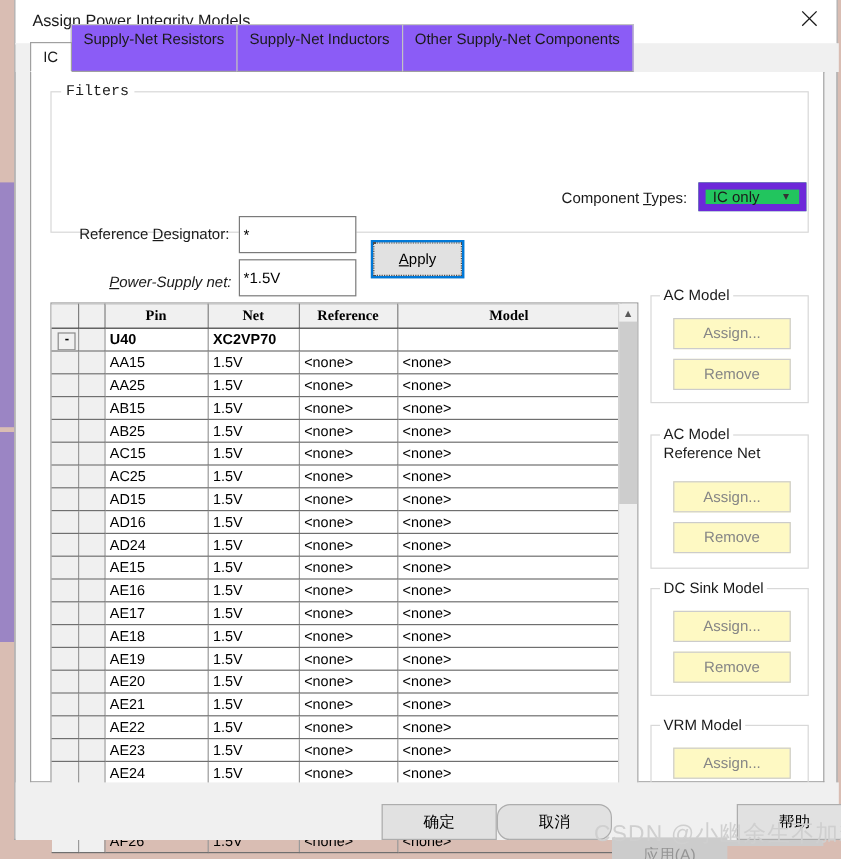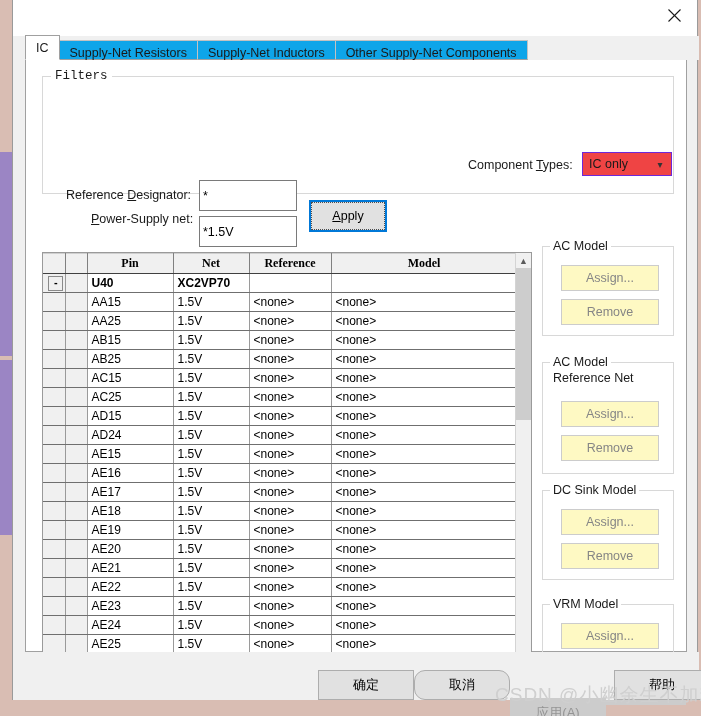--- a/index.html
+++ b/index.html
@@ -43,23 +43,23 @@
     position:absolute;left:0;top:36px;width:686px;height:24px;
     background:#f0f0f0;
   }
   .tabs{
     position:absolute;left:12px;top:36px;height:25px;
     display:flex;align-items:flex-end;
     border-bottom:1px solid #a0a0a0;
     width:662px;box-sizing:border-box;
   }
   .tab{
-    height:20px;line-height:24px;padding:0 10px;
+    height:40px;line-height:24px;padding:0 10px;
     font-size:12.5px;color:#1a1a1a;
-    background:#0ea5e9;
+    background:#8b5cf6;
     border:1px solid #c2c2c2;
     border-bottom:1px solid #a0a0a0;
     margin-right:-1px;
     white-space:nowrap;cursor:default;
     box-sizing:border-box;
   }
   .tab.active{
     background:#ffffff;
     border:1px solid #a0a0a0;
     border-bottom:1px solid #ffffff;
@@ -89,21 +89,21 @@
   .field-label u{text-decoration:underline;}
 
   .textinput{
     position:absolute;background:#ffffff;border:1px solid #7a7a7a;
     font-family:"Liberation Sans", sans-serif;font-size:12.5px;color:#000;
     padding:0 3px;box-sizing:border-box;line-height:1;
     outline:none;
   }
 
   .combo{
-    position:absolute;background:#ef4444;border:1px solid #6d28d9;
+    position:absolute;background:#22c55e;border:6px solid #6d28d9;
     box-sizing:border-box;display:flex;align-items:center;
     font-size:12.5px;color:#1a1a1a;cursor:default;
   }
   .combo .combo-text{padding-left:6px;flex:1;white-space:nowrap;}
   .combo .combo-arrow{width:22px;text-align:center;font-size:10px;color:#333;}
 
   .apply-btn{
     position:absolute;left:283px;top:140px;width:78px;height:32px;
     background:#e1e1e1;border:2px solid #0078d7;
     box-sizing:border-box;cursor:default;
@@ -235,20 +235,21 @@
 <body>
 
 <div class="bg-strip"></div>
 <div class="bg-strip-purple"></div>
 <div class="bg-strip-nick1"></div>
 <div class="bg-bottom"></div>
 
 <div class="window">
 
   <div class="titlebar">
+    <div class="title-text">Assign Power Integrity Models</div>
     <div class="close-btn">
       <svg width="13" height="13" viewBox="0 0 13 13">
         <line x1="0.5" y1="0.5" x2="12.5" y2="12.5" stroke="#1a1a1a" stroke-width="1.1"></line>
         <line x1="12.5" y1="0.5" x2="0.5" y2="12.5" stroke="#1a1a1a" stroke-width="1.1"></line>
       </svg>
     </div>
   </div>
 
   <div class="tabstrip"></div>
   <div class="tabs">
@@ -266,21 +267,21 @@
 
     <div class="field-label" style="left:442px;top:98px;">Component <u>T</u>ypes:</div>
     <div class="combo" style="left:556px;top:92px;width:90px;height:24px;">
       <span class="combo-text">IC only</span>
       <span class="combo-arrow">▾</span>
     </div>
 
     <div class="field-label" style="left:40px;top:128px;">Reference <u>D</u>esignator:</div>
     <input class="textinput" style="left: 173px; top: 120px; width: 98px; height: 31px;" value="*">
 
-    <div class="field-label" style="left:65px;top:152px;"><u>P</u>ower-Supply net:</div>
+    <div class="field-label" style="left:65px;top:168px;font-style:italic;"><u>P</u>ower-Supply net:</div>
     <input class="textinput" style="left: 173px; top: 156px; width: 98px; height: 31px;" value="*1.5V">
 
     <div class="apply-btn">
       <div class="apply-inner"><u>A</u>pply</div>
     </div>
 
     <div class="grid-wrap">
       <table class="grid">
         <colgroup>
           <col style="width:22px">
@@ -363,20 +364,28 @@
               <td class="sel-cell"></td>
               <td class="sel-cell"></td>
               <td class="pin-cell">AD15</td>
               <td>1.5V</td>
               <td>&lt;none&gt;</td>
               <td>&lt;none&gt;</td>
             </tr>
             <tr>
               <td class="sel-cell"></td>
               <td class="sel-cell"></td>
+              <td class="pin-cell">AD16</td>
+              <td>1.5V</td>
+              <td>&lt;none&gt;</td>
+              <td>&lt;none&gt;</td>
+            </tr>
+            <tr>
+              <td class="sel-cell"></td>
+              <td class="sel-cell"></td>
               <td class="pin-cell">AD24</td>
               <td>1.5V</td>
               <td>&lt;none&gt;</td>
               <td>&lt;none&gt;</td>
             </tr>
             <tr>
               <td class="sel-cell"></td>
               <td class="sel-cell"></td>
               <td class="pin-cell">AE15</td>
               <td>1.5V</td>

